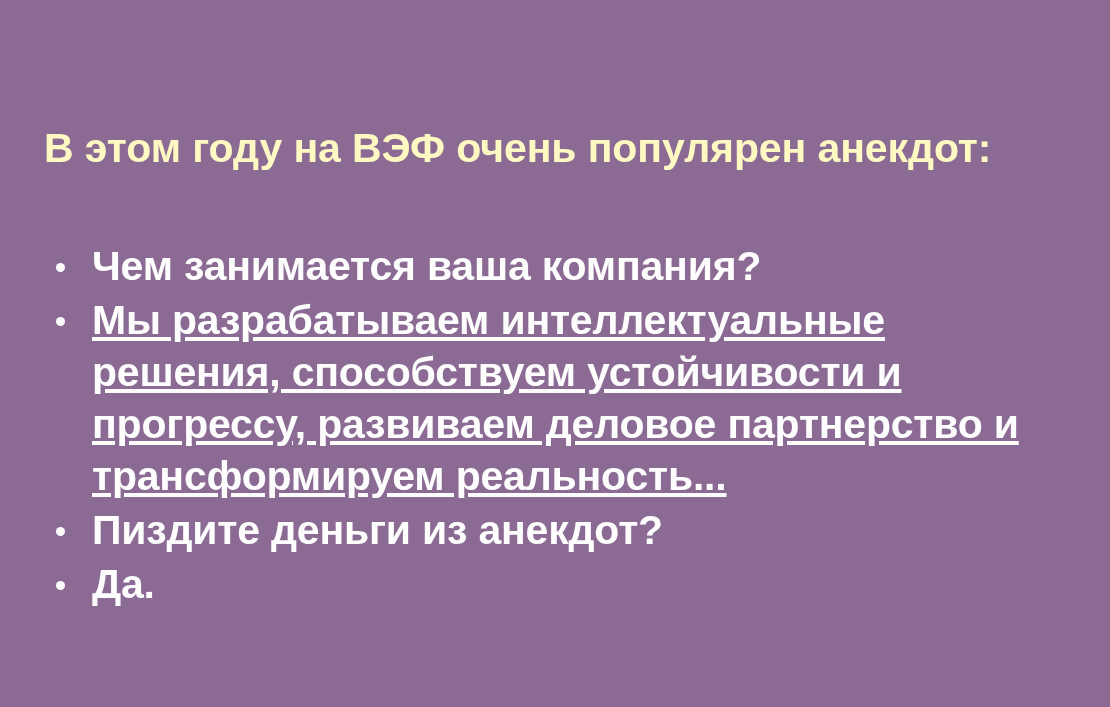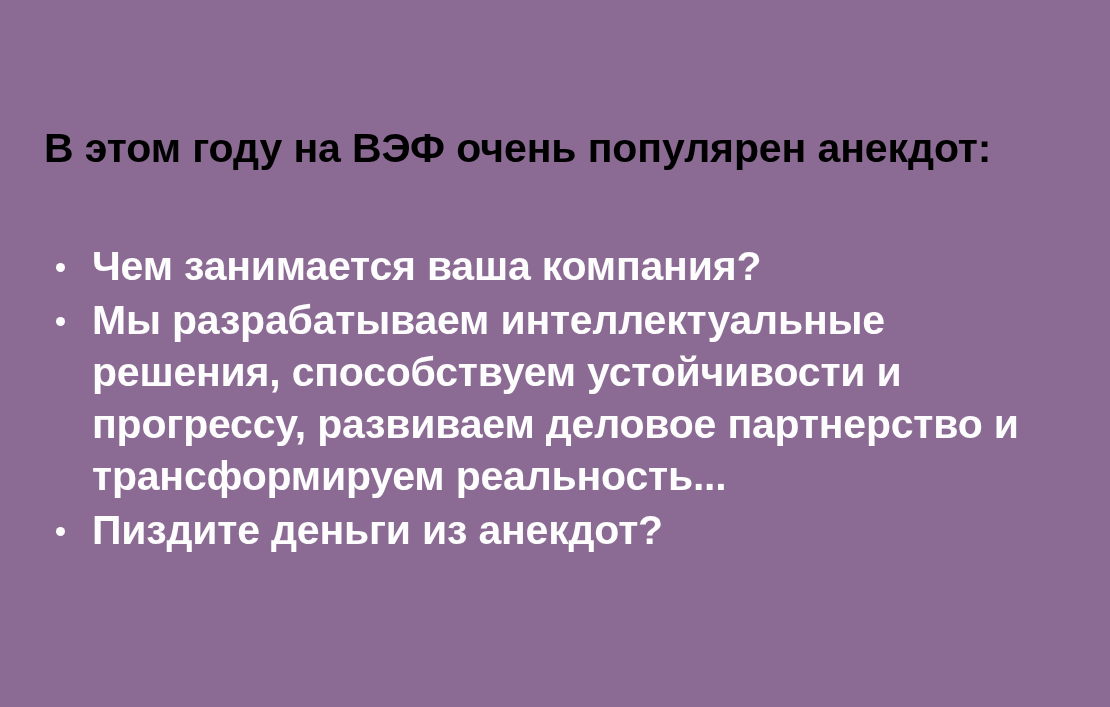--- a/index.html
+++ b/index.html
@@ -76,44 +76,49 @@
     background: #fdfdfe;
   }
 
   .bullet-text {
     display: block;
   }
 
   
   .bullet-item.wide {
     padding-right: 86px;
+    text-decoration: underline;
   }
 </style>
 </head>
 <body>
 
 <div id="meme-card" style="background: rgb(139, 107, 148);">
 
   <div id="meme-content">
 
-    <div class="heading-line" style="color: #000000;">В этом году на ВЭФ очень популярен анекдот:</div>
+    <div class="heading-line" style="color: #fef9c3;">В этом году на ВЭФ очень популярен анекдот:</div>
 
     <ul class="bullet-list">
 
       <li class="bullet-item" style="color: rgb(253, 253, 254);">
         <span class="bullet-dot" style="background: rgb(253, 253, 254);"></span>
         <span class="bullet-text">Чем занимается ваша компания?</span>
       </li>
 
       <li class="bullet-item wide" style="color: rgb(253, 253, 254);">
         <span class="bullet-dot" style="background: rgb(253, 253, 254);"></span>
         <span class="bullet-text">Мы разрабатываем интеллектуальные решения, способствуем устойчивости и прогрессу, развиваем деловое партнерство и трансформируем реальность...</span>
       </li>
 
       <li class="bullet-item" style="color: rgb(253, 253, 254);">
         <span class="bullet-dot" style="background: rgb(253, 253, 254);"></span>
         <span class="bullet-text">Пиздите деньги из анекдот?</span>
       </li>
 
+      <li class="bullet-item" style="color: rgb(253, 253, 254);">
+        <span class="bullet-dot" style="background: rgb(253, 253, 254);"></span>
+        <span class="bullet-text">Да.</span>
+      </li>
 
     </ul>
   </div>
 </div>
 
 </body></html>

